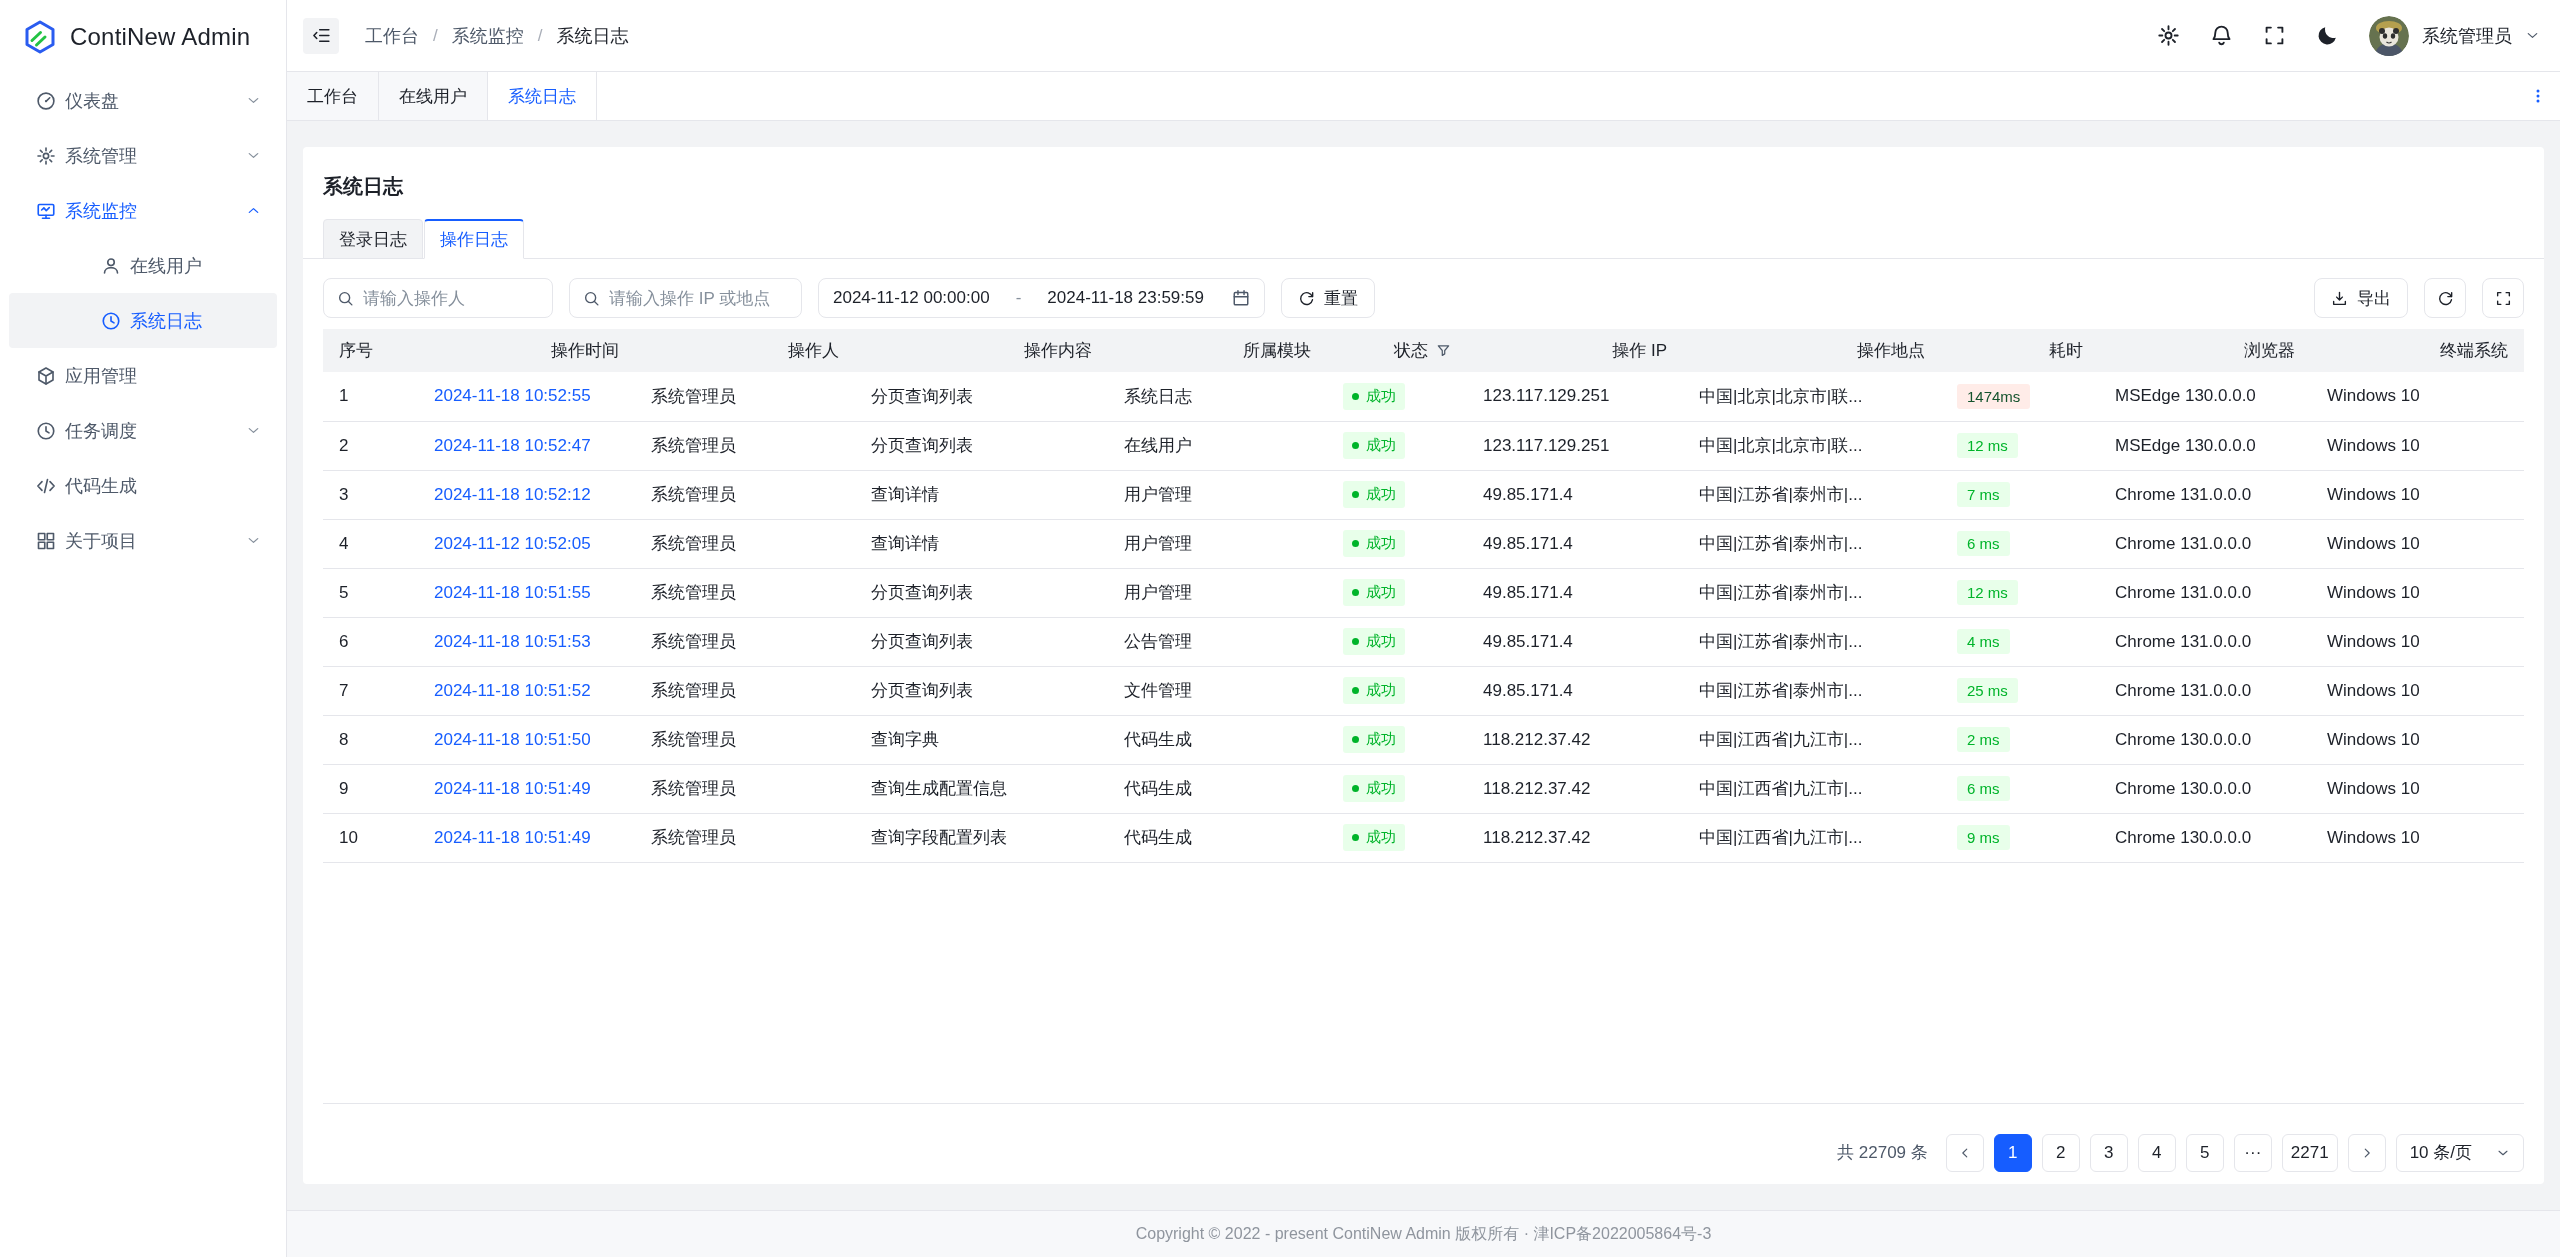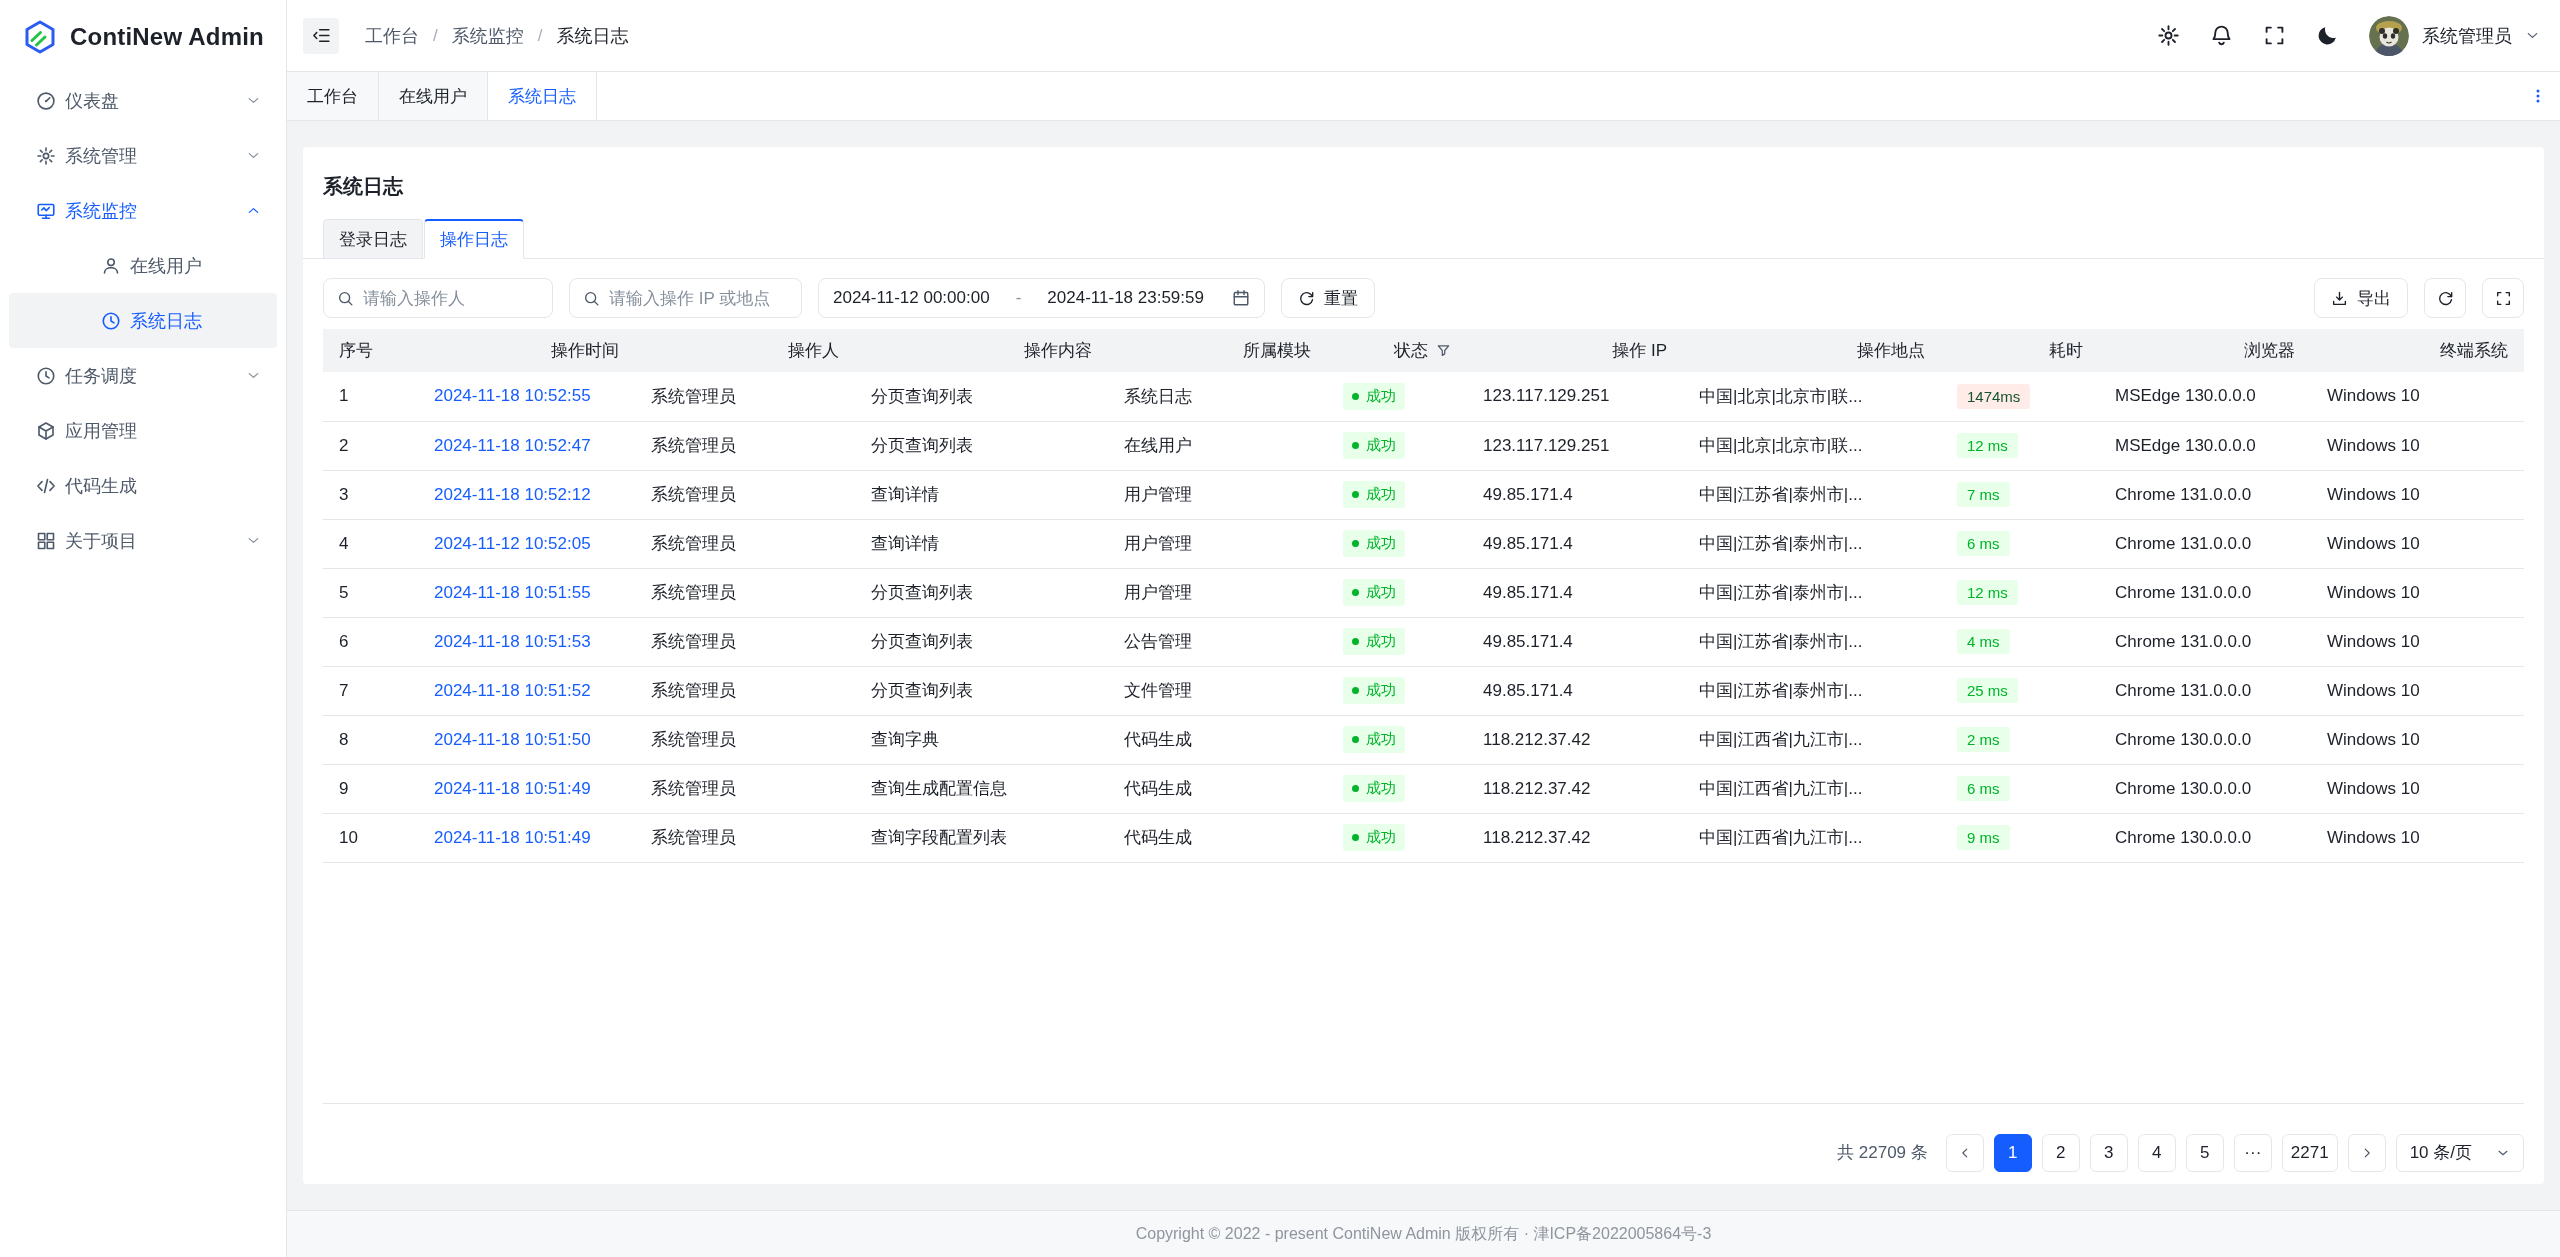--- a/index.html
+++ b/index.html
@@ -6,21 +6,21 @@
   html,body{width:2560px;height:1257px;overflow:hidden;background:#fff;
     font-family:"Liberation Sans","DejaVu Sans",sans-serif;color:#1d2129}
   .app{display:flex;width:2560px;height:1257px}
   .icon{display:inline-flex;align-items:center;justify-content:center}
   .icon svg{width:100%;height:100%}
 
   
   .sidebar{flex:none;width:287px;height:100%;background:#fff;border-right:1px solid #e5e6eb}
   .logo-row{height:73px;display:flex;align-items:center;padding-left:22px;gap:12px}
   .logo-mark{width:36px;height:36px}
-  .logo-text{font-size:24px;font-weight:700;color:#1d2129;letter-spacing:.2px}
+  .logo-text{font-size:24px;font-weight:400;color:#1d2129;letter-spacing:.2px}
   .menu{list-style:none}
   .menu-item{height:55px;margin:0 9px;border-radius:4px;display:flex;align-items:center;
     padding:0 16px 0 27px;color:#4e5969;font-size:18px;cursor:pointer}
   .menu-item .m-icon{width:20px;height:20px;margin-right:9px;color:#4e5969}
   .menu-item .chev{margin-left:auto;width:15px;height:15px;color:#86909c}
   .menu-item.sub{padding-left:92px}
   .menu-item.blue, .menu-item.blue .m-icon, .menu-item.blue .chev{color:#165dff}
   .menu-item.current{background:#f2f3f5;color:#165dff}
   .menu-item.current .m-icon{color:#165dff}
 
@@ -189,39 +189,39 @@
             <svg viewBox="0 0 16 16" fill="none" stroke="currentColor" stroke-width="1.3" stroke-linecap="round" stroke-linejoin="round">
               <circle cx="8" cy="8" r="6.2"></circle>
               <path d="M8 4.6V8l2.4 1.5"></path>
             </svg>
           </span>
           <span>系统日志</span>
         </li>
         <li class="menu-item">
           <span class="icon m-icon">
             <svg viewBox="0 0 16 16" fill="none" stroke="currentColor" stroke-width="1.3" stroke-linecap="round" stroke-linejoin="round">
+              <path d="M8 1.6l5.6 3.2v6.4L8 14.4l-5.6-3.2V4.8z"></path>
+              <path d="M2.4 4.8L8 8l5.6-3.2M8 8v6.4"></path>
+            </svg>
+          </span>
+          <span>应用管理</span>
+        </li>
+        <li class="menu-item">
+          <span class="icon m-icon">
+            <svg viewBox="0 0 16 16" fill="none" stroke="currentColor" stroke-width="1.3" stroke-linecap="round" stroke-linejoin="round">
               <circle cx="8" cy="8" r="6.2"></circle>
               <path d="M8 4.6V8l2.4 1.5"></path>
             </svg>
           </span>
           <span>任务调度</span>
           <span class="icon chev">
             <svg viewBox="0 0 16 16" fill="none" stroke="currentColor" stroke-width="1.3" stroke-linecap="round" stroke-linejoin="round">
               <path d="M3.5 6l4.5 4 4.5-4"></path>
             </svg>
           </span>
-        </li>
-        <li class="menu-item">
-          <span class="icon m-icon">
-            <svg viewBox="0 0 16 16" fill="none" stroke="currentColor" stroke-width="1.3" stroke-linecap="round" stroke-linejoin="round">
-              <path d="M8 1.6l5.6 3.2v6.4L8 14.4l-5.6-3.2V4.8z"></path>
-              <path d="M2.4 4.8L8 8l5.6-3.2M8 8v6.4"></path>
-            </svg>
-          </span>
-          <span>应用管理</span>
         </li>
         <li class="menu-item">
           <span class="icon m-icon">
             <svg viewBox="0 0 16 16" fill="none" stroke="currentColor" stroke-width="1.3" stroke-linecap="round" stroke-linejoin="round">
               <path d="M4.8 4.5L1.5 8l3.3 3.5M11.2 4.5L14.5 8l-3.3 3.5M9.2 2.8L6.8 13.2"></path>
             </svg>
           </span>
           <span>代码生成</span>
         </li>
         <li class="menu-item">

